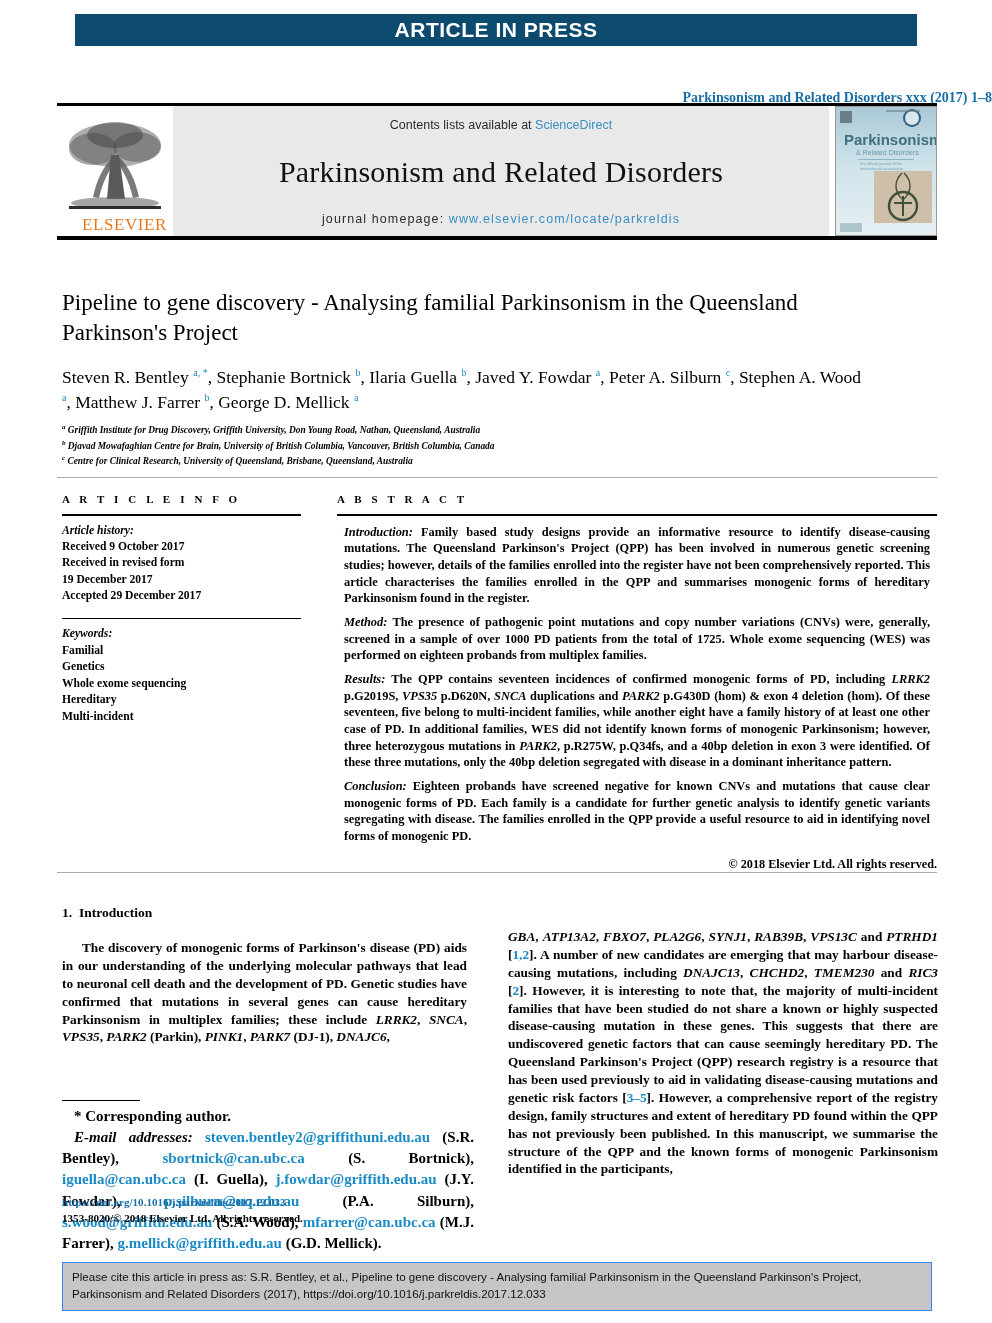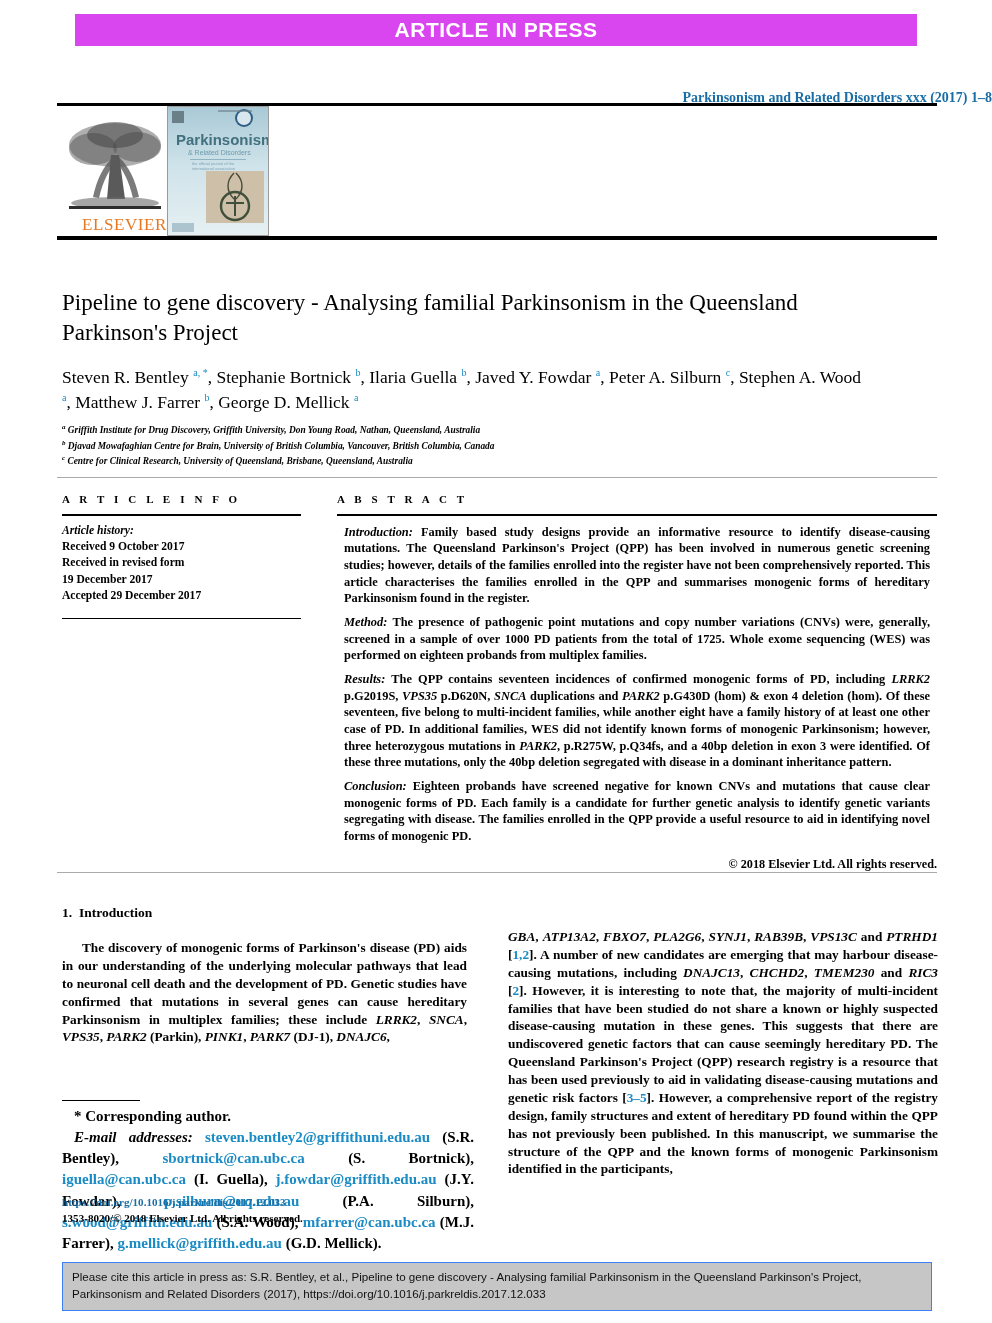--- a/index.html
+++ b/index.html
@@ -22,21 +22,21 @@
     background: #fff;
   }
 
   
   .aip-banner {
     position: absolute;
     left: 75px;
     top: 14px;
     width: 842px;
     height: 32px;
-    background: #d946ef;
+    background: #0c4a6e;
     display: flex;
     align-items: center;
     justify-content: center;
   }
   .aip-banner span {
     font-family: "Liberation Sans", sans-serif;
     font-weight: bold;
     font-size: 21px;
     letter-spacing: 0.5px;
     color: #ffffff;
@@ -365,20 +365,29 @@
             <path d="M48 40 L44 84 L62 84 L56 40 Z" fill="#5a5a5a"></path>
             <path d="M50 42 C40 52 34 64 30 82 L36 83 C40 66 46 55 52 48 Z" fill="#5a5a5a" opacity="0.8"></path>
             <path d="M56 42 C66 52 72 64 76 82 L70 83 C66 66 60 55 54 48 Z" fill="#5a5a5a" opacity="0.8"></path>
             <ellipse cx="52" cy="88" rx="44" ry="6" fill="#6a6a6a" opacity="0.6"></ellipse>
             <rect x="6" y="91" width="92" height="3" fill="#2d2d2d"></rect>
           </g>
         </svg>
         <div class="elsevier-word">ELSEVIER</div>
       </div>
 
+      <div class="masthead-center">
+        <div class="contents-line">
+          <span>Contents lists available at </span><span class="sd">ScienceDirect</span>
+        </div>
+        <div class="journal-title">Parkinsonism and Related Disorders</div>
+        <div class="homepage-line">
+          <span>journal homepage: </span><span class="url">www.elsevier.com/locate/parkreldis</span>
+        </div>
+      </div>
 
       <div class="cover-thumb">
         <svg width="100" height="130" viewBox="0 0 100 130">
           <defs>
             <linearGradient id="cvg" x1="0" y1="0" x2="0" y2="1">
               <stop offset="0%" stop-color="#a9c9d6"></stop>
               <stop offset="45%" stop-color="#cfe3ea"></stop>
               <stop offset="100%" stop-color="#e6f0f3"></stop>
             </linearGradient>
           </defs>
@@ -423,20 +432,30 @@
     <div class="info-body">
       <div class="ital">Article history:</div>
       <div>
           <div>Received 9 October 2017</div>
           <div>Received in revised form</div>
           <div>19 December 2017</div>
           <div>Accepted 29 December 2017</div>
         </div>
     </div>
     <div class="kw-rule"></div>
+    <div class="info-body">
+      <div class="ital">Keywords:</div>
+      <div>
+          <div>Familial</div>
+          <div>Genetics</div>
+          <div>Whole exome sequencing</div>
+          <div>Hereditary</div>
+          <div>Multi-incident</div>
+        </div>
+    </div>
   </div>
 
   <div class="abs-col">
     <div class="smallcaps-head">A B S T R A C T</div>
     <div class="abs-rule"></div>
     <div class="abs-body">
         <p><span class="lead">Introduction:</span> Family based study designs provide an informative resource to identify disease-causing mutations. The Queensland Parkinson's Project (QPP) has been involved in numerous genetic screening studies; however, details of the families enrolled into the register have not been comprehensively reported. This article characterises the families enrolled in the QPP and summarises monogenic forms of hereditary Parkinsonism found in the register.</p>
         <p><span class="lead">Method:</span> The presence of pathogenic point mutations and copy number variations (CNVs) were, generally, screened in a sample of over 1000 PD patients from the total of 1725. Whole exome sequencing (WES) was performed on eighteen probands from multiplex families.</p>
         <p><span class="lead">Results:</span> The QPP contains seventeen incidences of confirmed monogenic forms of PD, including <span class="gene">LRRK2</span> p.G2019S, <span class="gene">VPS35</span> p.D620N, <span class="gene">SNCA</span> duplications and <span class="gene">PARK2</span> p.G430D (hom) &amp; exon 4 deletion (hom). Of these seventeen, five belong to multi-incident families, while another eight have a family history of at least one other case of PD. In additional families, WES did not identify known forms of monogenic Parkinsonism; however, three heterozygous mutations in <span class="gene">PARK2</span>, p.R275W, p.Q34fs, and a 40bp deletion in exon 3 were identified. Of these three mutations, only the 40bp deletion segregated with disease in a dominant inheritance pattern.</p>
         <p><span class="lead">Conclusion:</span> Eighteen probands have screened negative for known CNVs and mutations that cause clear monogenic forms of PD. Each family is a candidate for further genetic analysis to identify genetic variants segregating with disease. The families enrolled in the QPP provide a useful resource to aid in identifying novel forms of monogenic PD.</p>

